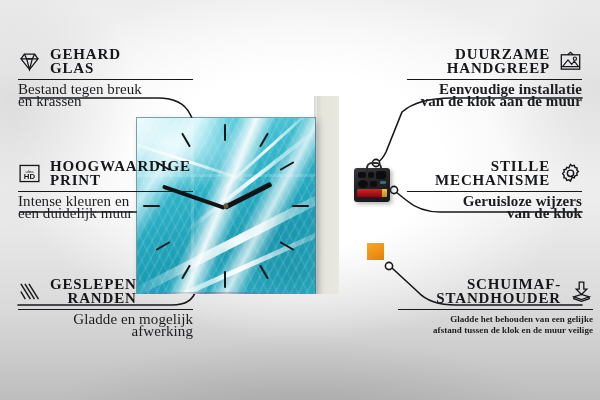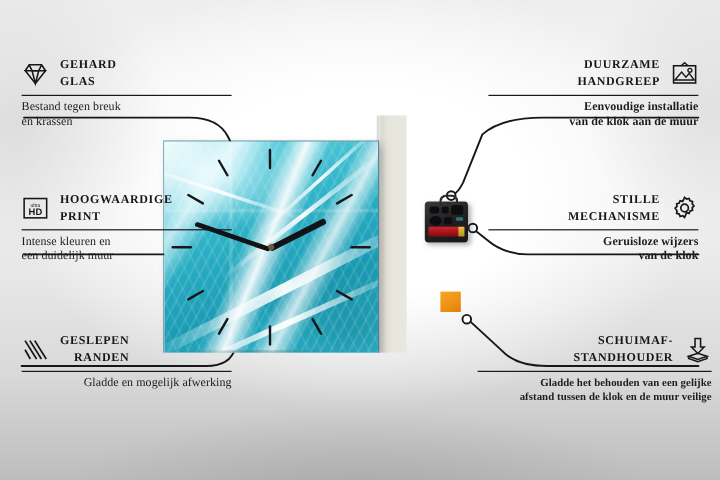--- a/index.html
+++ b/index.html
@@ -63,24 +63,24 @@
 
   
   .foam{position:absolute;left:367px;top:243px;width:17px;height:17px;
     background:linear-gradient(150deg,#f7a726 0%,#ef8f13 60%,#e07f0a 100%);}
   .foam:after{content:"";position:absolute;left:4px;top:4px;width:17px;height:17px;
     background:linear-gradient(150deg,rgba(150,150,145,.55),rgba(150,150,145,.30));z-index:-1;}
 
   
   .co{position:absolute;}
   .co .hd{display:flex;align-items:center;gap:9px;}
-  .co .ttl{font-weight:bold;font-size:10px;letter-spacing:.055em;color:#16171a;
+  .co .ttl{font-weight:bold;font-size:15px;letter-spacing:.055em;color:#16171a;
     line-height:13.5px;text-transform:uppercase;}
   .co .rule{height:1px;background:#17181b;margin:4px 0 4px 0;}
-  .co .sub{font-size:10px;color:#1c1d20;line-height:11.6px;letter-spacing:.005em;}
+  .co .sub{font-size:15px;color:#1c1d20;line-height:11.6px;letter-spacing:.005em;}
   .co.right .hd{flex-direction:row;justify-content:flex-end;}
   .co.right .ttl{text-align:right;}
   .co.right .sub{text-align:right;font-weight:bold;}
 
   .ic{width:23px;height:23px;flex:0 0 23px;display:block;}
   .ic svg{display:block;width:23px;height:23px;}
 
   
   #leads{position:absolute;left:0;top:0;width:600px;height:400px;pointer-events:none;}
 </style>

